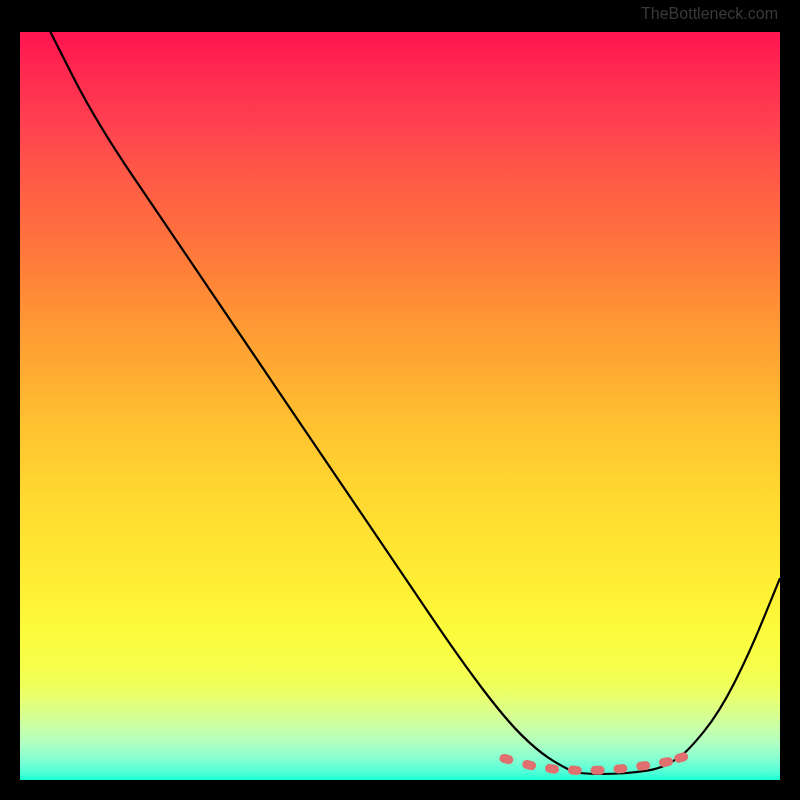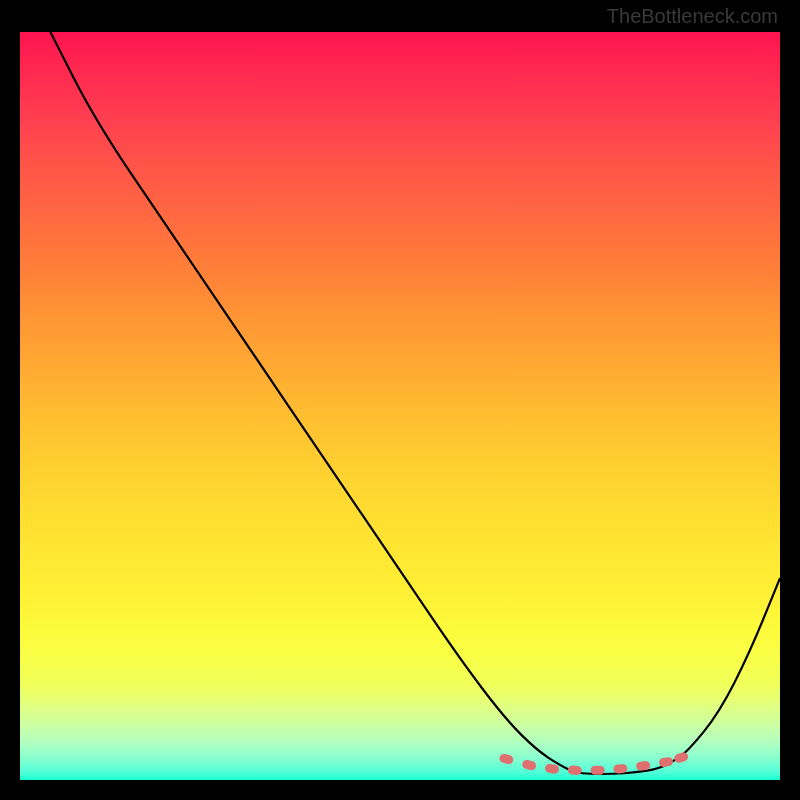--- a/index.html
+++ b/index.html
@@ -12,21 +12,21 @@
       height: 800px;
       background: #000;
       position: relative;
       font-family: Arial, sans-serif;
     }
     .watermark {
       position: absolute;
       top: 5px;
       right: 22px;
       color: #3a3a3a;
-      font-size: 20px;
+      font-size: 16px;
       font-weight: 500;
       z-index: 10;
     }
     .chart-area {
       position: absolute;
       top: 32px;
       left: 20px;
       right: 20px;
       bottom: 20px;
       background: linear-gradient(to bottom,

